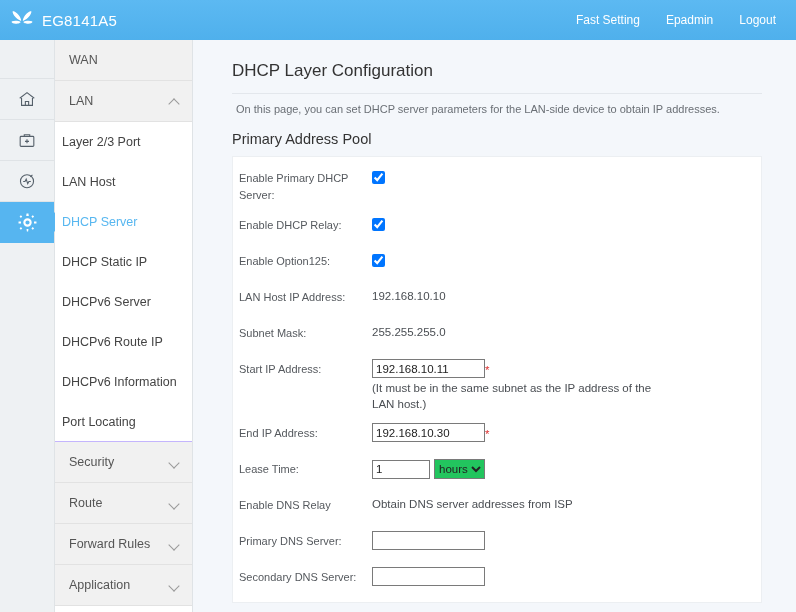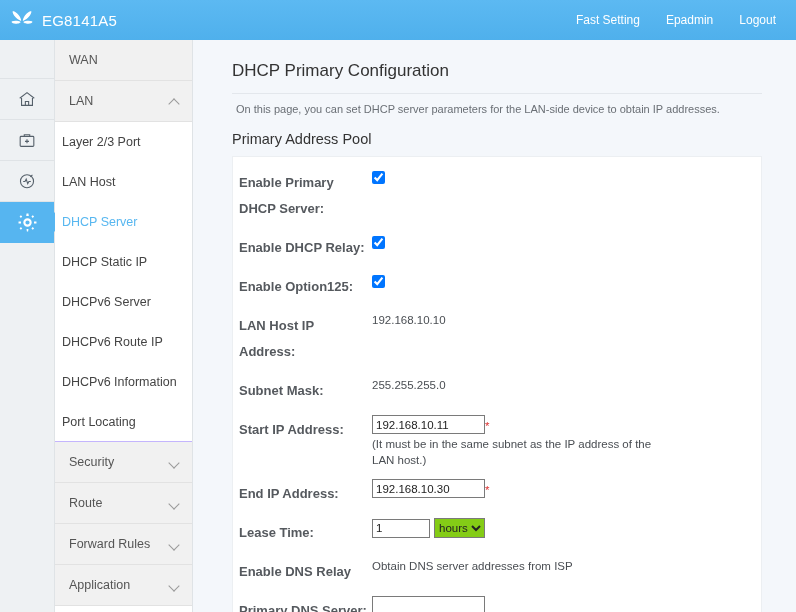--- a/index.html
+++ b/index.html
@@ -194,25 +194,24 @@
 
   .row {
     display: flex;
     align-items: flex-start;
     padding: 0 0 0 6px;
     min-height: 26px;
   }
   .row-label {
     width: 133px;
     flex: 0 0 133px;
-    font-size: 13px;
+    font-size: 11px;
     color: #55595e;
-    line-height: 26px;
+    line-height: 17px;
     padding-top: 3px;
-    font-weight: bold;
   }
   .row-field {
     flex: 1;
     display: flex;
     align-items: center;
     flex-wrap: wrap;
     padding-top: 1px;
   }
   .row-gap-sm { height: 10px; }
 
@@ -251,21 +250,21 @@
     padding-top: 2px;
     line-height: 16px;
     max-width: 285px;
   }
   select.lease-unit {
     height: 20px;
     font-family: "Liberation Sans", sans-serif;
     font-size: 11.5px;
     margin-left: 4px;
     border: 1px solid #7a7a7a;
-    background: #84cc16;
+    background: #22c55e;
     color: #222;
     cursor: pointer;
   }
 </style>
 </head>
 <body>
 
 <div class="app">
 
   <div class="header">
@@ -369,21 +368,21 @@
     </div>
     <div class="menu-top">
       <span class="label">Application</span>
       <span class="chev"></span>
     </div>
 
   </div>
 
   <div class="content">
 
-    <h1 class="page-title">DHCP Primary Configuration</h1>
+    <h1 class="page-title">DHCP Layer Configuration</h1>
     <div class="title-rule"></div>
     <div class="page-desc">On this page, you can set DHCP server parameters for the LAN-side device to obtain IP addresses.</div>
 
     <h2 class="section-title">Primary Address Pool</h2>
 
     <div class="panel">
 
       <div class="row">
         <div class="row-label">Enable Primary DHCP Server:</div>
         <div class="row-field">

